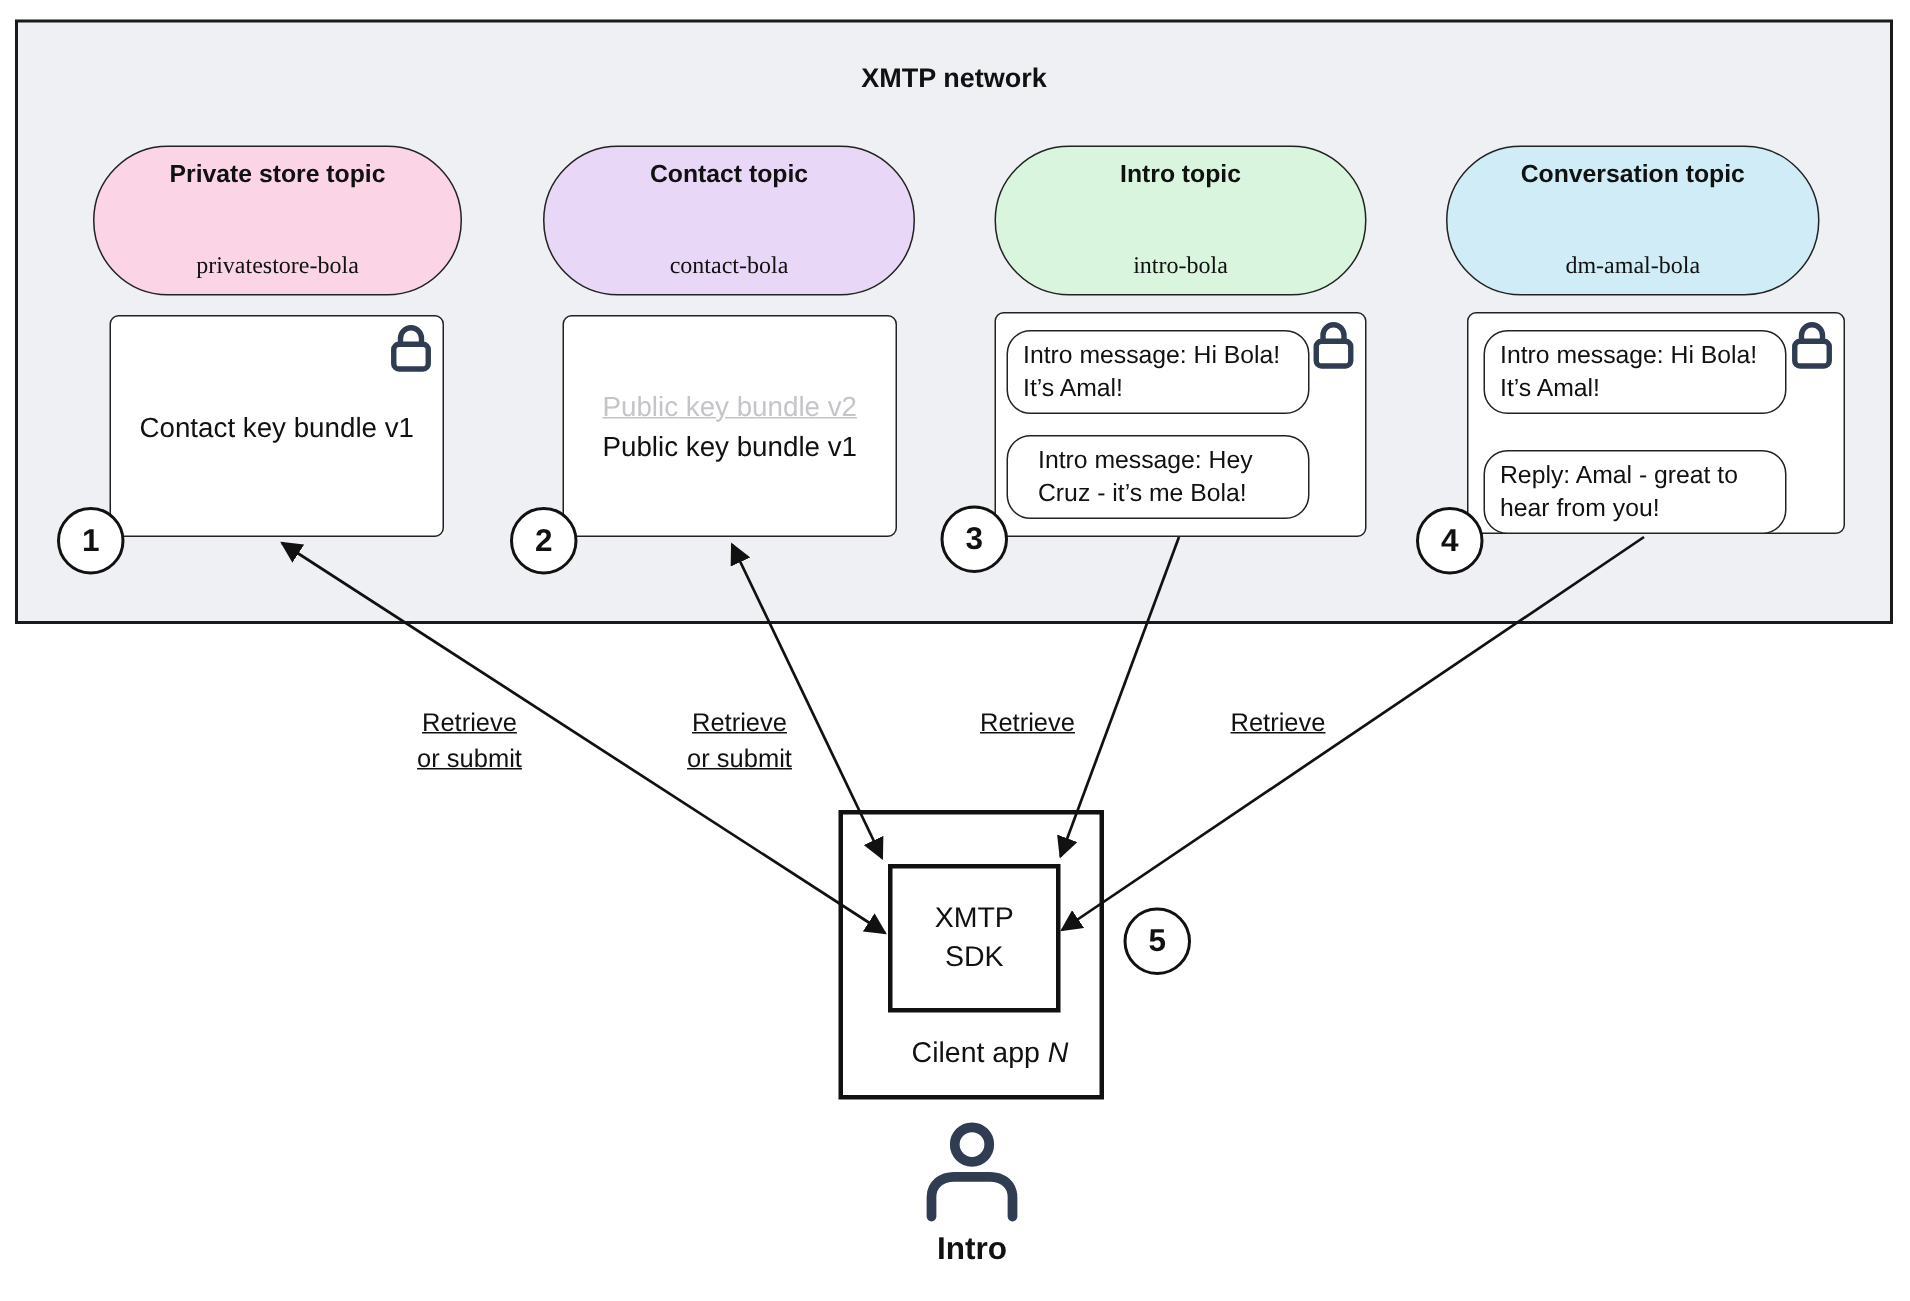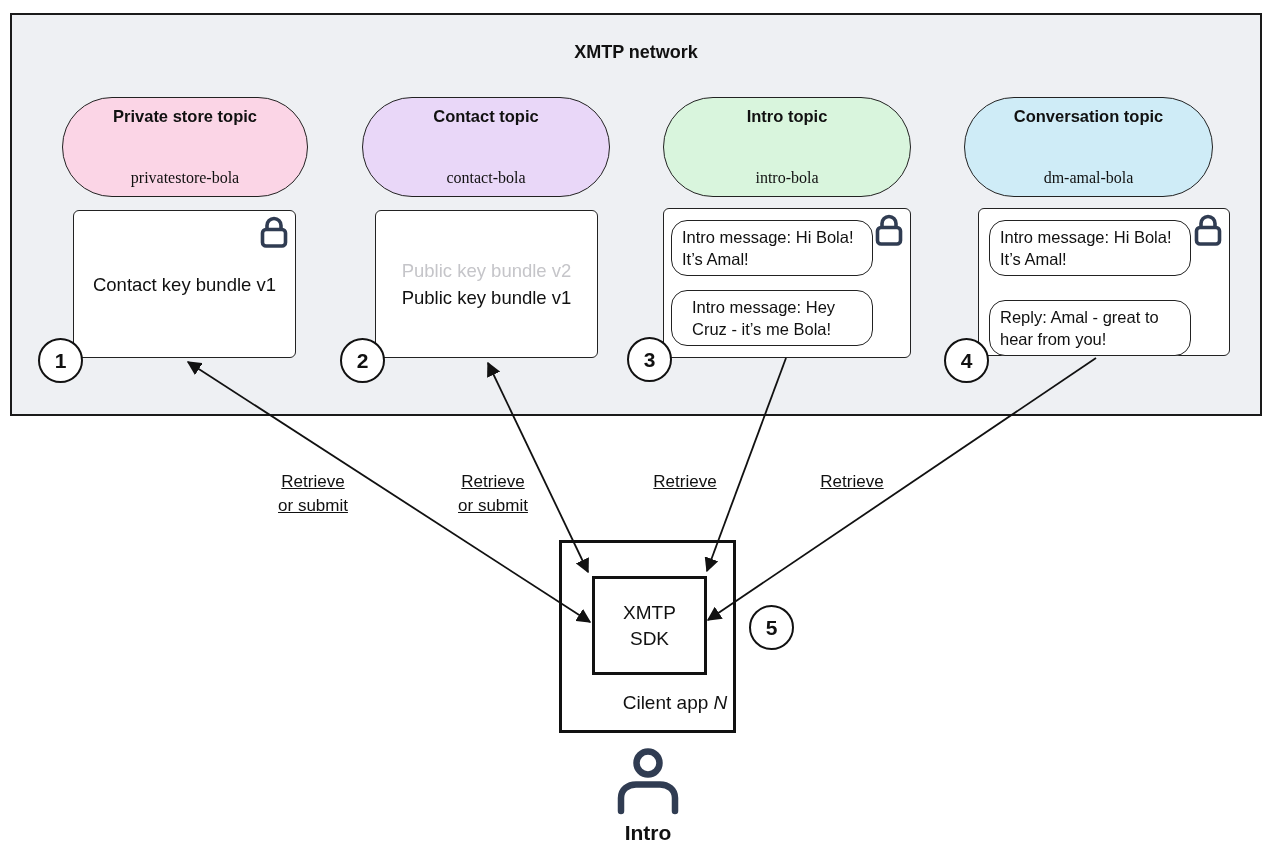--- a/index.html
+++ b/index.html
@@ -35,21 +35,21 @@
     position: absolute; background: #fff; border: 1.5px solid #222;
     border-radius: 6px; z-index: 2;
   }
   .box-1 { left: 73px;  top: 210px; width: 223px; height: 148px;
            display: flex; align-items: center; justify-content: center; }
   .box-2 { left: 375px; top: 210px; width: 223px; height: 148px;
            display: flex; flex-direction: column; align-items: center; justify-content: center; }
   .box-3 { left: 663px; top: 208px; width: 248px; height: 150px; }
   .box-4 { left: 978px; top: 208px; width: 252px; height: 148px; }
   .bundle-line { font-size: 18.5px; line-height: 27px; }
-  .muted { color: var(--muted_text, #c5c5c9); }
+  .muted { color: var(--muted_text, #c5c5c9); text-decoration: underline; }
 
   .msg {
     position: absolute; left: 7px; width: 202px; border: 1.4px solid #222;
     border-radius: 16px; background: #fff; padding: 5px 10px;
     font-size: 16.5px; line-height: 22px;
   }
   .box-3 .msg-1 { top: 11px; }  .box-3 .msg-2 { top: 81px; padding-left: 20px; }
   .box-4 .msg-1 { top: 11px; }  .box-4 .msg-2 { top: 79px; margin-top: 12px; }
   .box-4 .msg  { left: 10px; }
 
@@ -84,21 +84,21 @@
     position: absolute; left: 559px; top: 540px; width: 177px; height: 193px;
     background: #fff; border: 3px solid #111; z-index: 2;
   }
   .sdk-box {
     position: absolute; left: 30px; top: 33px; width: 115px; height: 99px;
     border: 3px solid #111; background: #fff; display: flex;
     align-items: center; justify-content: center; text-align: center;
     white-space: pre-line; font-size: 19px; line-height: 26px;
   }
   .app-label {
-    position: absolute; left: 15px; bottom: 16px; width: 100%;
+    position: absolute; left: 0; bottom: 16px; width: 100%;
     text-align: center; font-size: 19px; padding-left: 25px;
   }
 
   
   .person { position: absolute; left: 616px; top: 747px; z-index: 2; }
   .person circle, .person path {
     stroke: var(--icon_dark, #303c52); fill: none;
     stroke-width: 6.5; stroke-linecap: round;
   }
   .user-name {

